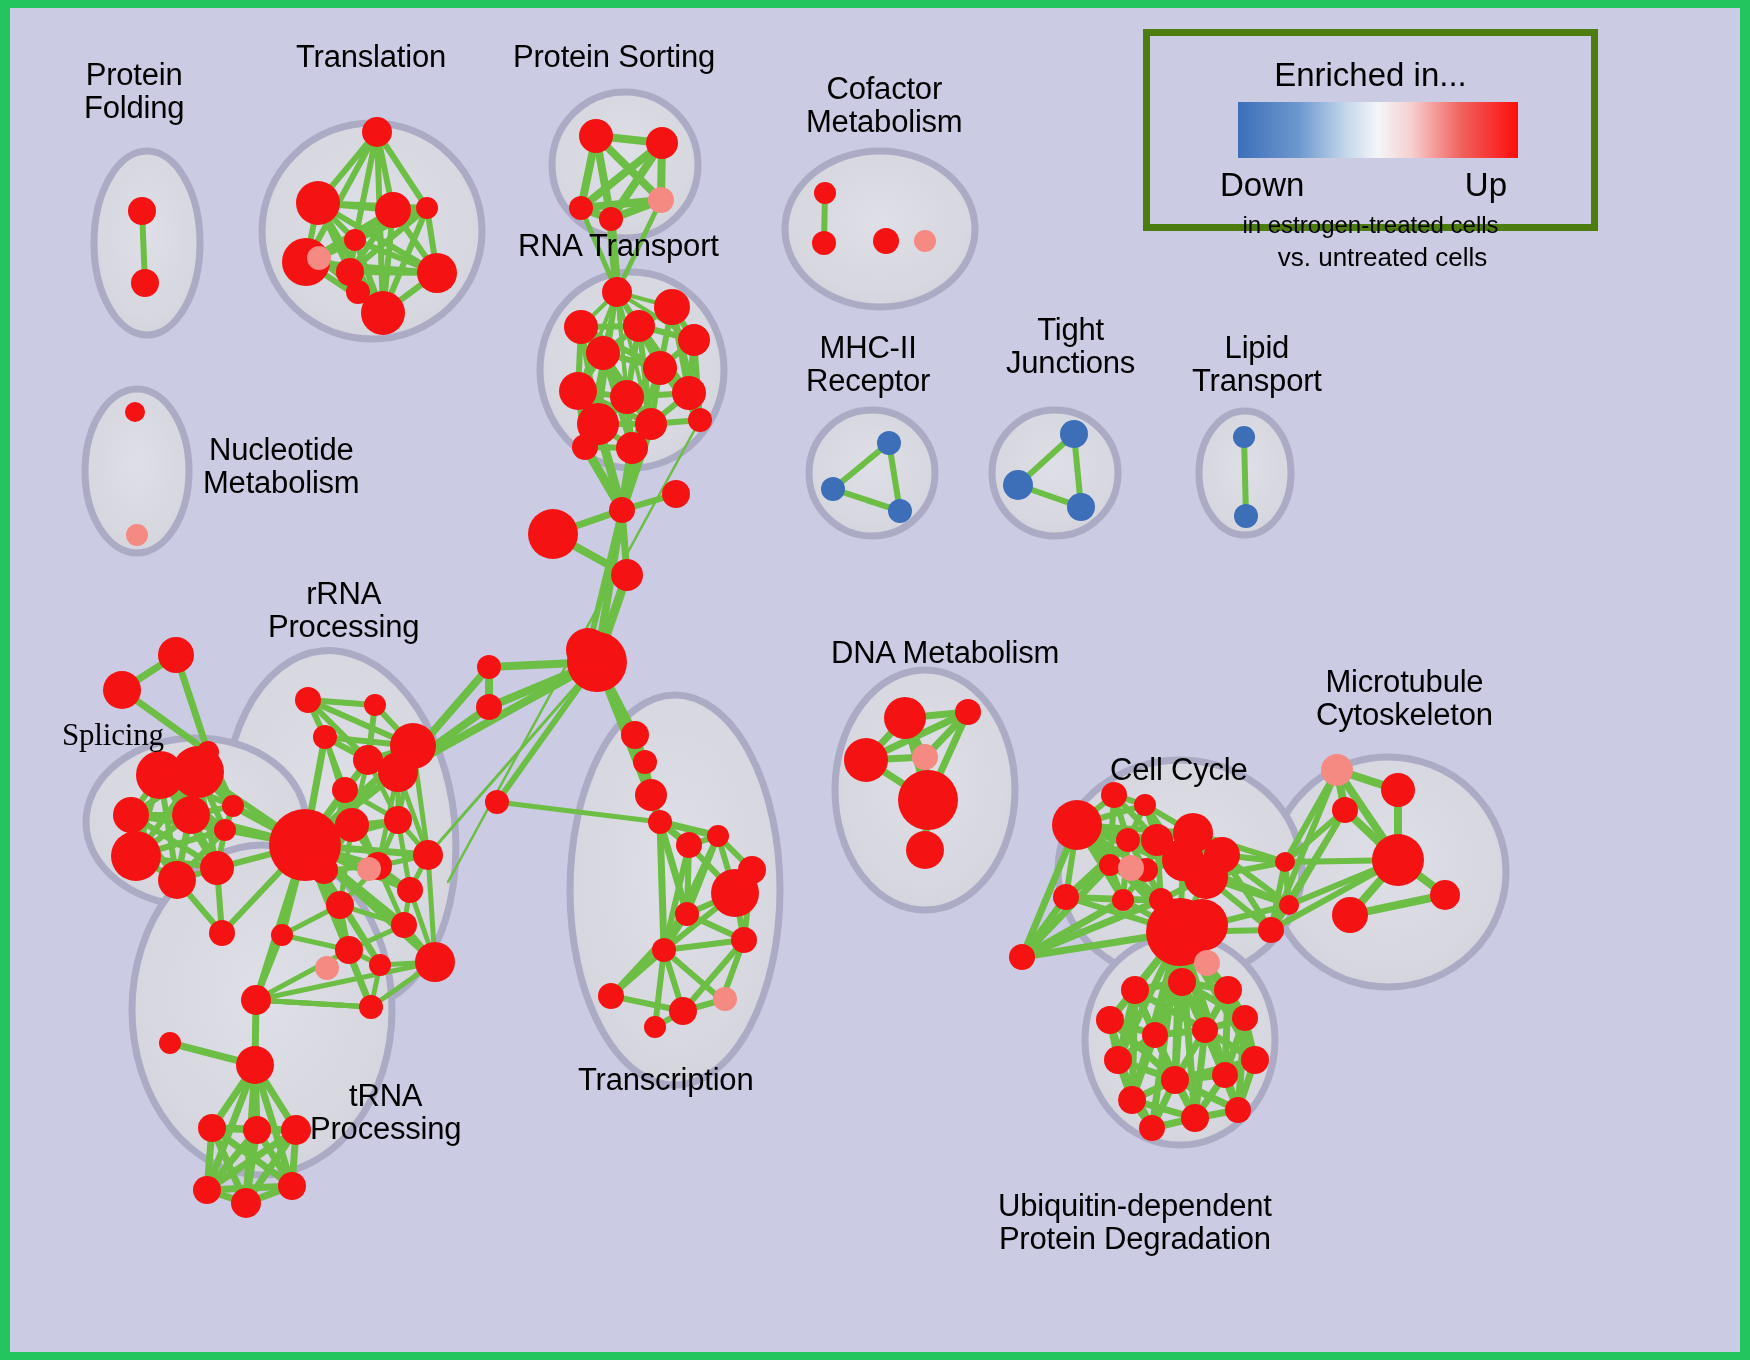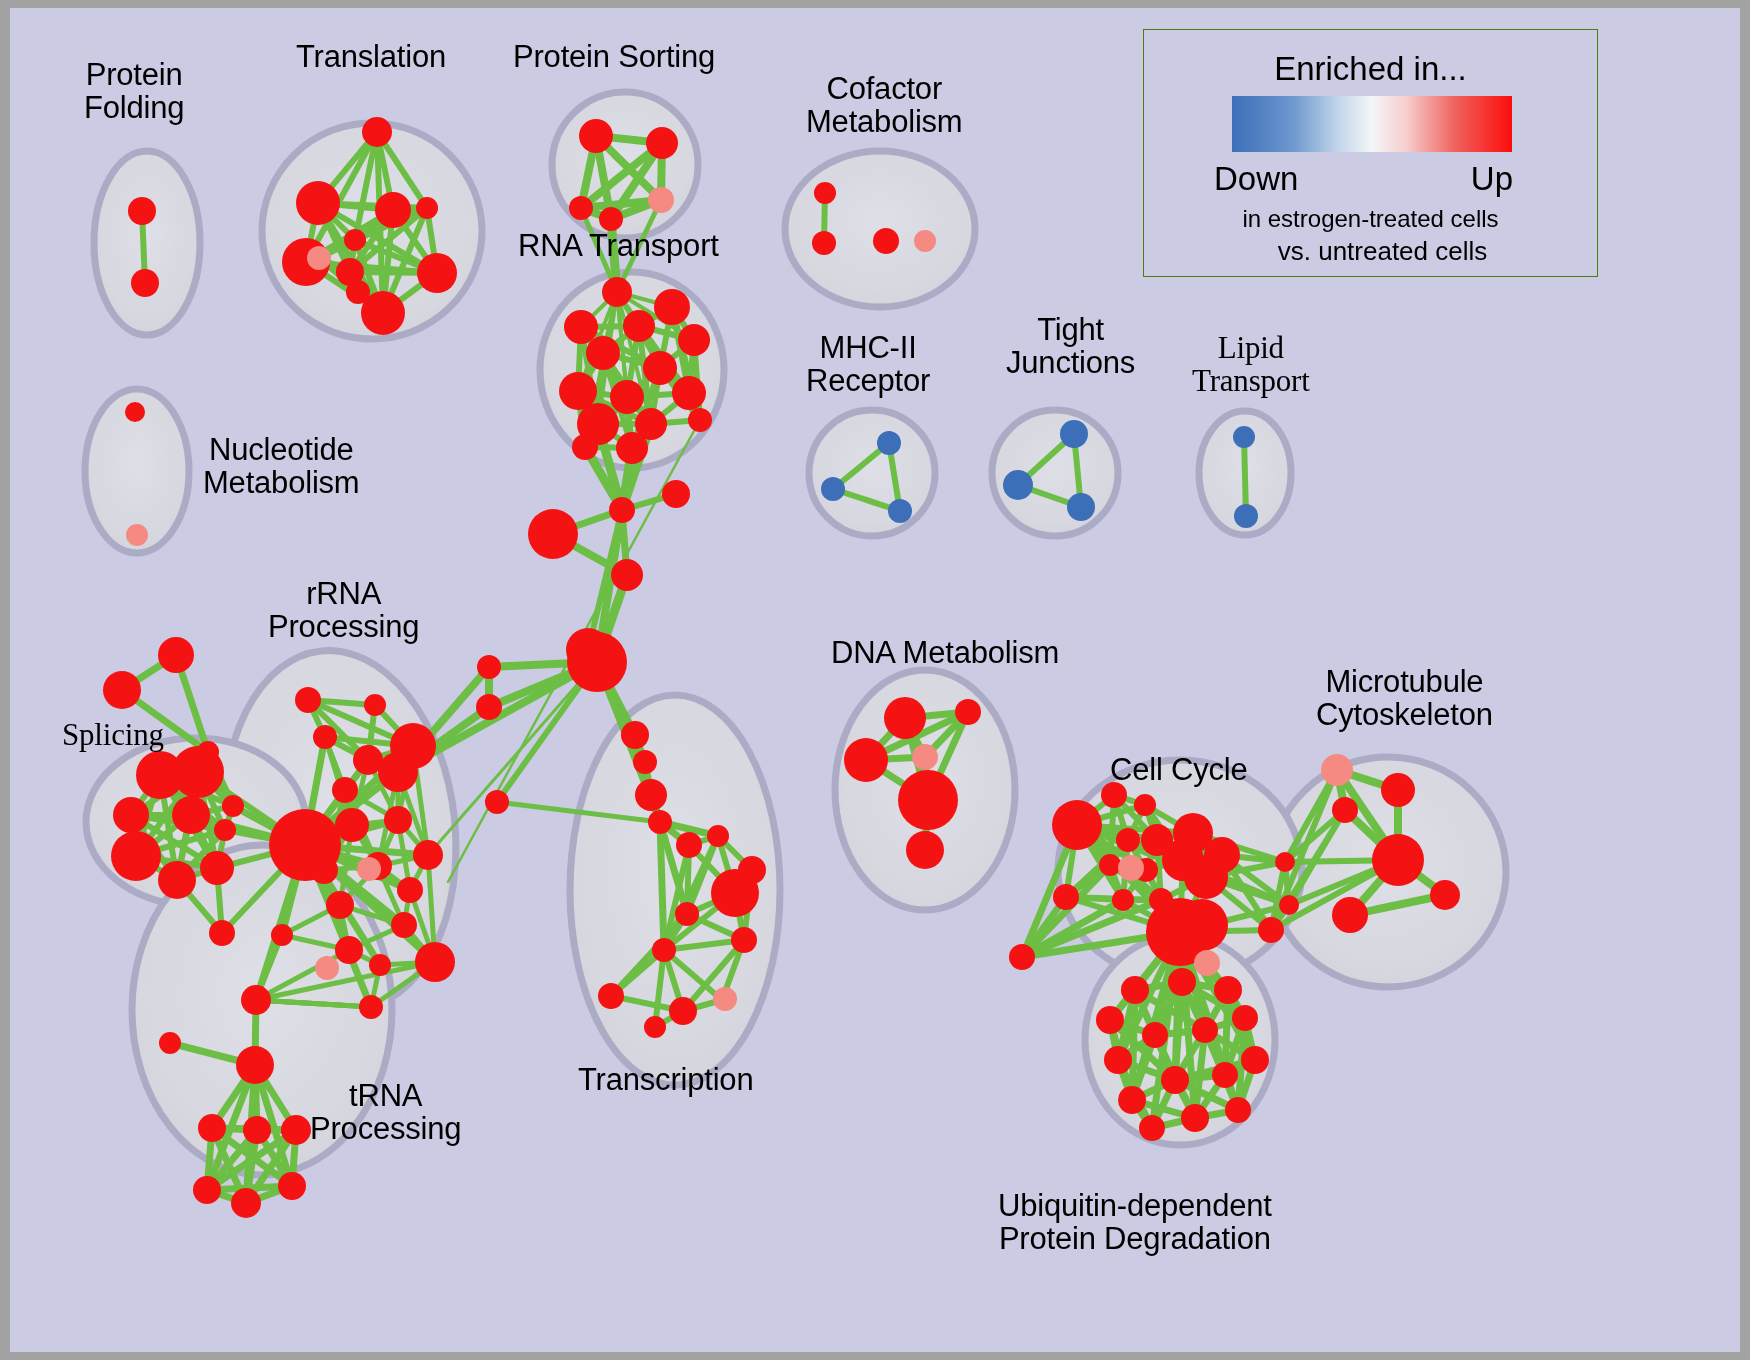--- a/index.html
+++ b/index.html
@@ -1,19 +1,19 @@
 <!DOCTYPE html>
 <html><head>
 <meta charset="utf-8">
 <style>
   html,body{margin:0;padding:0;background:#ffffff;}
   #root{
     position:relative;
     width:1750px;height:1360px;
-    background:#a3a3a3;
+    background:#22c55e;
     font-family:"Liberation Sans", sans-serif;
     overflow:hidden;
   }
   #canvasbg{
     position:absolute;
     left:10px;top:8px;
     width:1730px;height:1344px;
     background:#cbcbe3;
   }
   svg#net{position:absolute;left:0;top:0;width:1750px;height:1360px;}
@@ -24,23 +24,23 @@
     font-size:31px;
     line-height:1.08;
     white-space:pre;
     text-align:center;
     letter-spacing:-0.2px;
   }
   
   #legend{
     position:absolute;
     left:1143px;top:29px;
-    width:455px;height:248px;
+    width:455px;height:202px;
     background:#cbcbe3;
-    border:1px solid #4d7c0f;
+    border:7px solid #4d7c0f;
     box-sizing:border-box;
   }
   #legend .lg-title{
     position:absolute;left:0;top:20px;width:100%;
     text-align:center;font-size:33px;color:#000;
   }
   #legend .lg-bar{
     position:absolute;left:88px;top:66px;width:280px;height:56px;
     background:linear-gradient(to right,#3c6fb8 0%,#6e99cf 22%,#c2d5ea 38%,#f4f6f8 50%,#f6cfcf 62%,#f0605c 80%,#fc0d0d 100%);
   }
@@ -848,21 +848,21 @@
   <div class="clabel" style="left:513px;top:40px;">Protein Sorting</div>
   <div class="clabel" style="left:806px;top:72px;">Cofactor
 Metabolism</div>
   <div class="clabel" style="left:518px;top:229px;">RNA Transport</div>
   <div class="clabel" style="left:203px;top:433px;">Nucleotide
 Metabolism</div>
   <div class="clabel" style="left:806px;top:331px;">MHC-II
 Receptor</div>
   <div class="clabel" style="left:1006px;top:313px;">Tight
 Junctions</div>
-  <div class="clabel" style="left:1192px;top:331px;font-family:Liberation Serif, serif;">Lipid
+  <div class="clabel" style="left:1192px;top:331px;">Lipid
 Transport</div>
   <div class="clabel" style="left:268px;top:577px;">rRNA
 Processing</div>
   <div class="clabel" style="left:62px;top:718px;font-family:Liberation Serif, serif;">Splicing</div>
   <div class="clabel" style="left:820px;top:636px;margin-left:11px;">DNA Metabolism</div>
   <div class="clabel" style="left:1316px;top:665px;">Microtubule
 Cytoskeleton</div>
   <div class="clabel" style="left:1110px;top:753px;">Cell Cycle</div>
   <div class="clabel" style="left:578px;top:1063px;">Transcription</div>
   <div class="clabel" style="left:310px;top:1079px;">tRNA

